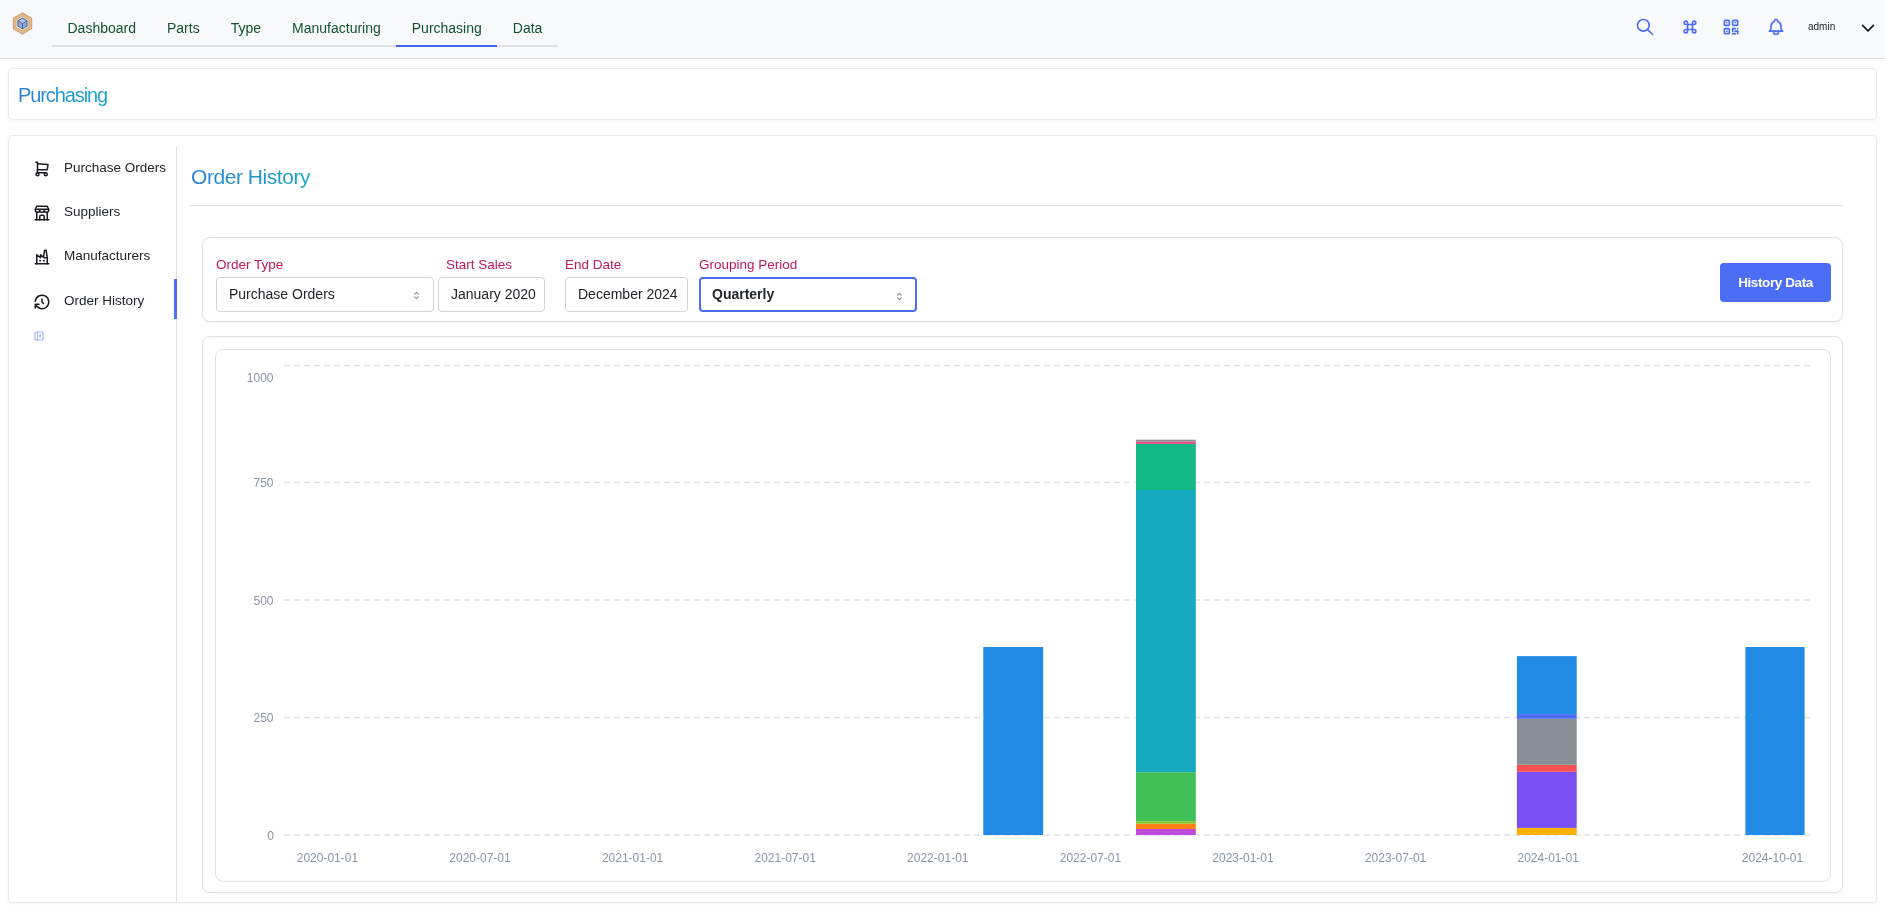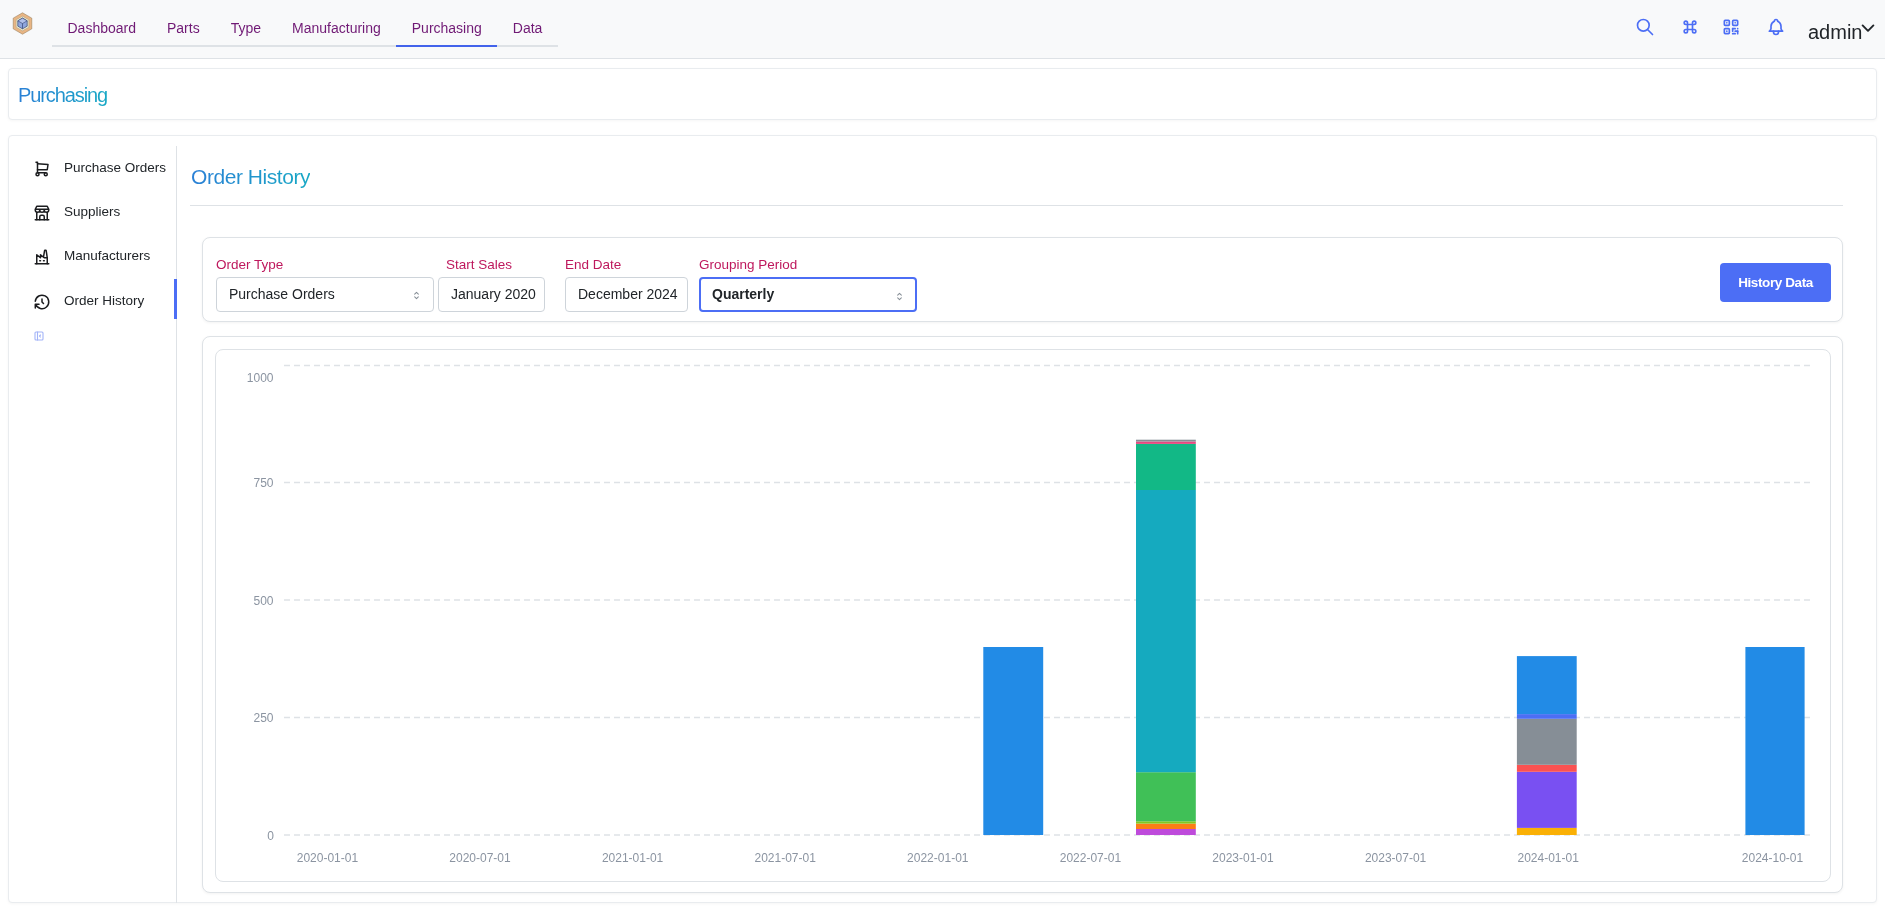--- a/index.html
+++ b/index.html
@@ -3,25 +3,25 @@
 <meta charset="utf-8">
 <style>
   * { margin:0; padding:0; box-sizing:border-box; }
   html,body { width:1885px; height:906px; overflow:hidden; background:#fff;
     font-family:"Liberation Sans", sans-serif; color:#212529; }
   
   #header { position:absolute; left:0; top:0; width:1885px; height:59px;
     background:#f8f9fa; border-bottom:1px solid #dee2e6; }
   #tabs { position:absolute; left:52px; top:12px; height:35px; display:flex; }
   #tabs .tab { position:relative; padding:0 15.5px; font-size:14px; line-height:33px;
-    color:#701a75; border-bottom:2px solid #dee2e6; white-space:nowrap; }
+    color:#14532d; border-bottom:2px solid #dee2e6; white-space:nowrap; }
   #tabs .tab.active { border-bottom-color:#4263eb; }
   .hicon { position:absolute; top:17px; width:20px; height:20px; color:#4c6ef5; }
   .hicon svg { width:20px; height:20px; display:block; }
-  #admin { position:absolute; top:21px; left:1808px; font-size:20px; color:#212529; }
+  #admin { position:absolute; top:21px; left:1808px; font-size:10px; color:#212529; }
   #chev { position:absolute; top:20px; left:1860px; width:16px; height:16px; color:#212529; }
   
   #crumb { position:absolute; left:8px; top:68px; width:1869px; height:52px;
     background:#fff; border:1px solid #e9ecef; border-radius:4px;
     box-shadow:0 1px 3px rgba(0,0,0,.04); }
   #crumb .title { position:absolute; left:9px; top:14.5px; font-size:20px; letter-spacing:-1.1px;
     background:linear-gradient(90deg,#2b80d6,#17a8c5); -webkit-background-clip:text;
     background-clip:text; color:transparent; }
   
   #mainpanel { position:absolute; left:8px; top:135px; width:1869px; height:768px;

